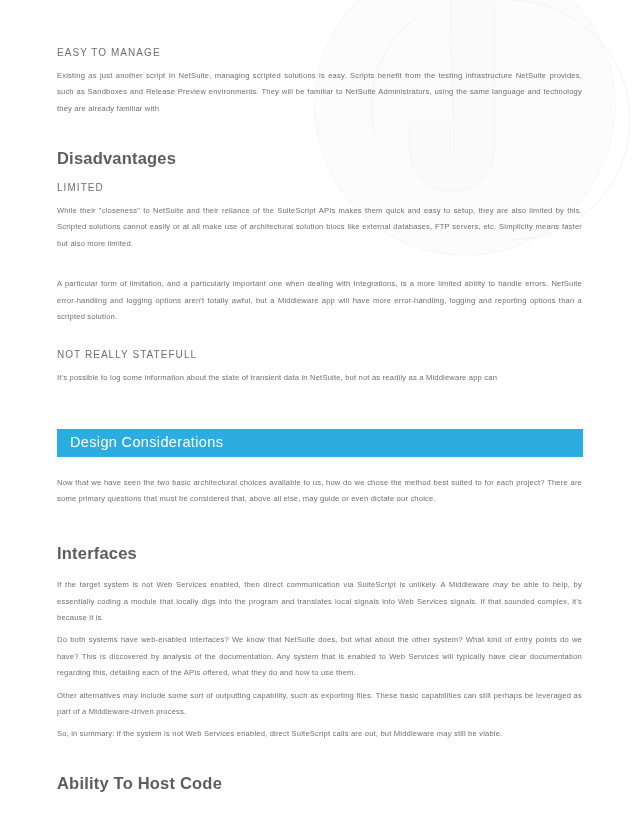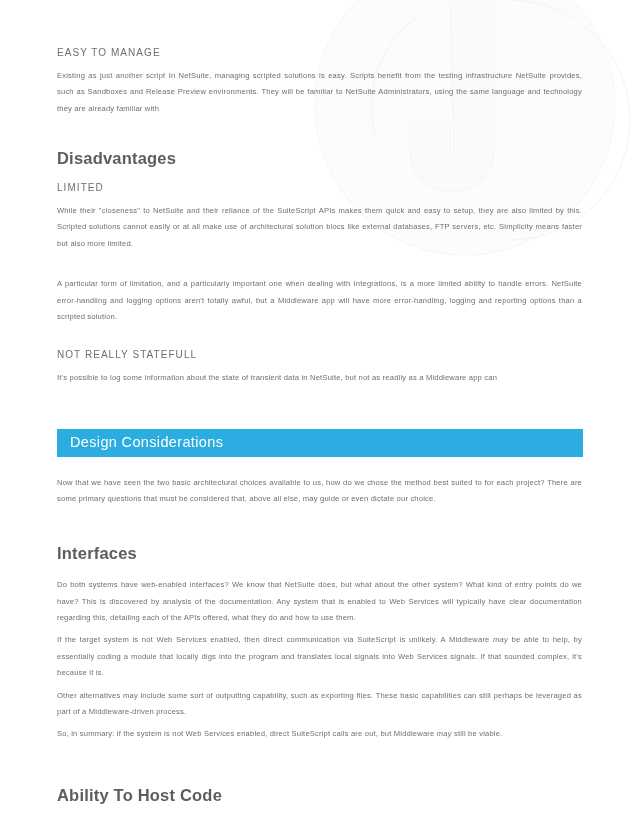--- a/index.html
+++ b/index.html
@@ -64,21 +64,21 @@
   p.body {
     font-size: 7.6px;
     line-height: 2.16;
     color: #6f6f6f;
     text-align: justify;
     margin: 0 0 6px 0;
     letter-spacing: 0.18px;
     -webkit-hyphens: none;
     hyphens: none;
   }
-  p.body.last { margin-bottom: 12px; }
+  p.body.last { margin-bottom: 0; }
   p.body em { font-style: italic; }
 
   .gap-sm { height: 18px; }
   .gap-md { height: 26px; }
   .gap-lg { height: 31px; }
   .gap-xl { height: 36px; }
 
   
   .banner {
     background: #2bade1;
@@ -142,23 +142,23 @@
     </div>
 
     <div class="gap-sm"></div>
 
     <p class="body">Now that we have seen the two basic architectural choices available to us, how do we chose the method best suited to for each project? There are some primary questions that must be considered that, above all else, may guide or even dictate our choice.</p>
 
     <div class="gap-lg"></div>
 
     <h2 class="section-title">Interfaces</h2>
 
+    <p class="body"><span>If the target system is not Web Services enabled, then direct communication via SuiteScript is unlikely. A Middleware </span><em>may</em><span> be able to help, by essentially coding a module that locally digs into the program and translates local signals into Web Services signals. If that sounded complex, it's because it is.</span></p>
+
     <p class="body">Do both systems have web-enabled interfaces? We know that NetSuite does, but what about the other system? What kind of entry points do we have? This is discovered by analysis of the documentation. Any system that is enabled to Web Services will typically have clear documentation regarding this, detailing each of the APIs offered, what they do and how to use them.</p>
-
-    <p class="body"><span>If the target system is not Web Services enabled, then direct communication via SuiteScript is unlikely. A Middleware </span><em>may</em><span> be able to help, by essentially coding a module that locally digs into the program and translates local signals into Web Services signals. If that sounded complex, it's because it is.</span></p>
 
     <p class="body">Other alternatives may include some sort of outputting capability, such as exporting files. These basic capabilities can still perhaps be leveraged as part of a Middleware-driven process.</p>
 
     <p class="body last"><span>So, in summary: if the system is not Web Services enabled, direct SuiteScript calls are out, but Middleware </span><em>may</em><span> still be viable.</span></p>
 
     <div class="gap-lg"></div>
 
     <h2 class="section-title">Ability To Host Code</h2>
 
   </div>

